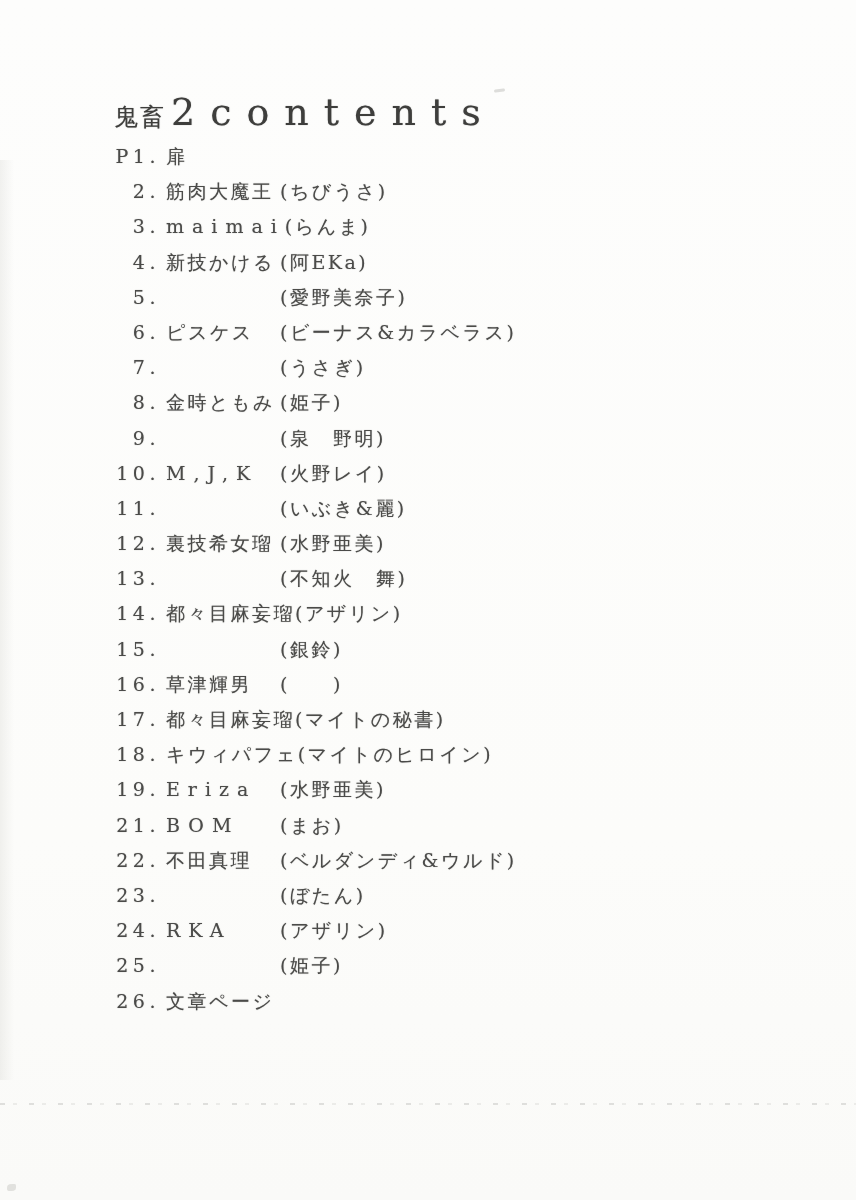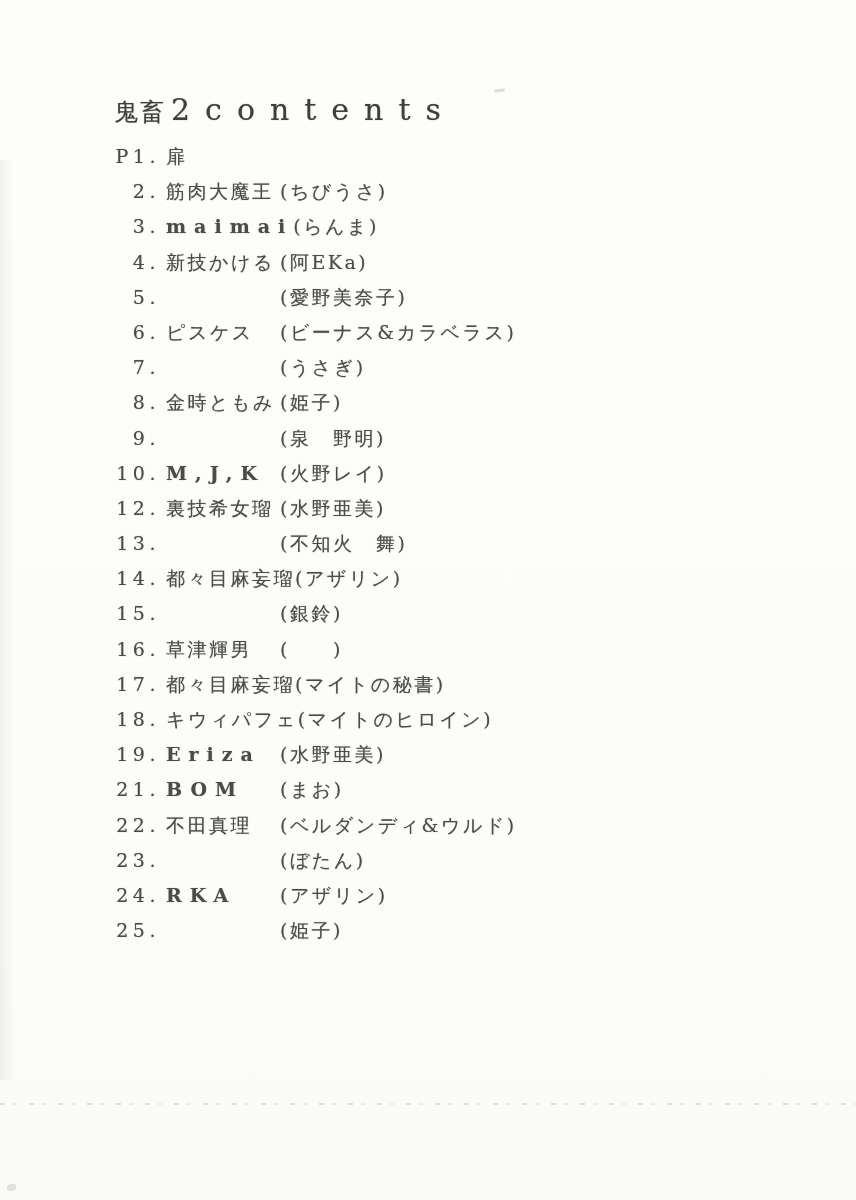--- a/index.html
+++ b/index.html
@@ -36,21 +36,21 @@
     font-weight: normal;
     white-space: nowrap;
     color: #3e3e3c;
     text-shadow: 0 0 1px rgba(62,62,60,0.55);
   }
   .title .kanji {
     font-size: 24px;
     letter-spacing: 2px;
   }
   .title .latin {
-    font-size: 30px;
+    font-size: 38px;
     letter-spacing: 15px;
     margin-left: 5px;
   }
   .toc {
     position: absolute;
     left: 0;
     top: 147px;
     width: 816px;
   }
   .row {
@@ -68,21 +68,20 @@
     flex: 0 0 160px;
     text-align: right;
     letter-spacing: 4.5px;
   }
   .rtitle {
     margin-left: 6px;
     min-width: 114px;
   }
   .rtitle.latin {
     letter-spacing: 8px;
-    font-weight: bold;
   }
   .rname {
     letter-spacing: 2.5px;
   }
   
   .artifact-line {
     position: absolute;
     left: 0;
     top: 1103px;
     width: 856px;
@@ -176,20 +175,25 @@
     <span class="rtitle"></span>
     <span class="rname">(泉　野明)</span>
   </div>
 
   <div class="row">
     <span class="num">10.</span>
     <span class="rtitle latin">M,J,K</span>
     <span class="rname">(火野レイ)</span>
   </div>
 
+  <div class="row">
+    <span class="num">11.</span>
+    <span class="rtitle"></span>
+    <span class="rname">(いぶき&amp;麗)</span>
+  </div>
 
   <div class="row">
     <span class="num">12.</span>
     <span class="rtitle">裏技希女瑠</span>
     <span class="rname">(水野亜美)</span>
   </div>
 
   <div class="row">
     <span class="num">13.</span>
     <span class="rtitle"></span>
@@ -256,18 +260,23 @@
     <span class="rtitle latin">RKA</span>
     <span class="rname">(アザリン)</span>
   </div>
 
   <div class="row">
     <span class="num">25.</span>
     <span class="rtitle"></span>
     <span class="rname">(姫子)</span>
   </div>
 
+  <div class="row">
+    <span class="num">26.</span>
+    <span class="rtitle">文章ページ</span>
+    <span class="rname"></span>
+  </div>
 </div>
 
   <div class="speck-top"></div>
   <div class="artifact-line"></div>
   <div class="mark-bottom-left"></div>
 </div>
 
 </body></html>

